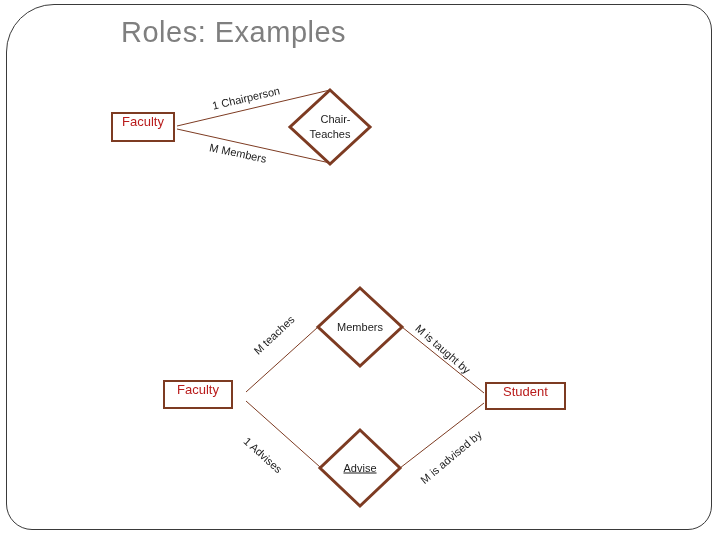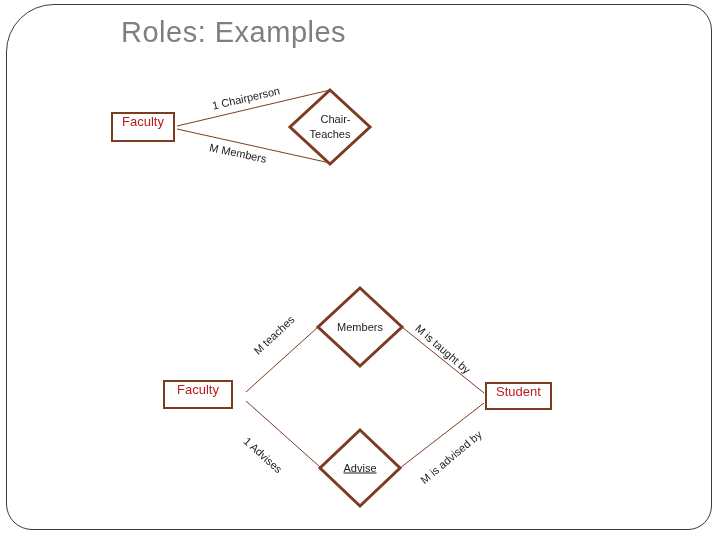--- a/index.html
+++ b/index.html
@@ -34,21 +34,21 @@
     background: #ffffff;
     box-sizing: border-box;
     display: flex;
     align-items: flex-start;
     justify-content: center;
     font-size: 13px;
     color: #b91c1c;
   }
   .entity-faculty-top   { left: 111px; top: 112px; width: 64px; height: 30px; }
   .entity-faculty-bottom{ left: 163px; top: 380px; width: 70px; height: 29px; }
-  .entity-student       { left: 485px; top: 382px; width: 67px; height: 28px; }
+  .entity-student       { left: 485px; top: 382px; width: 81px; height: 28px; }
   .diamond-label {
     position: absolute;
     transform: translate(-50%, -50%);
     text-align: right;
     font-size: 11px;
     line-height: 15px;
     color: #1c1c1c;
     white-space: nowrap;
   }
   .dl-chairmember { left: 330px; top: 127px; }

